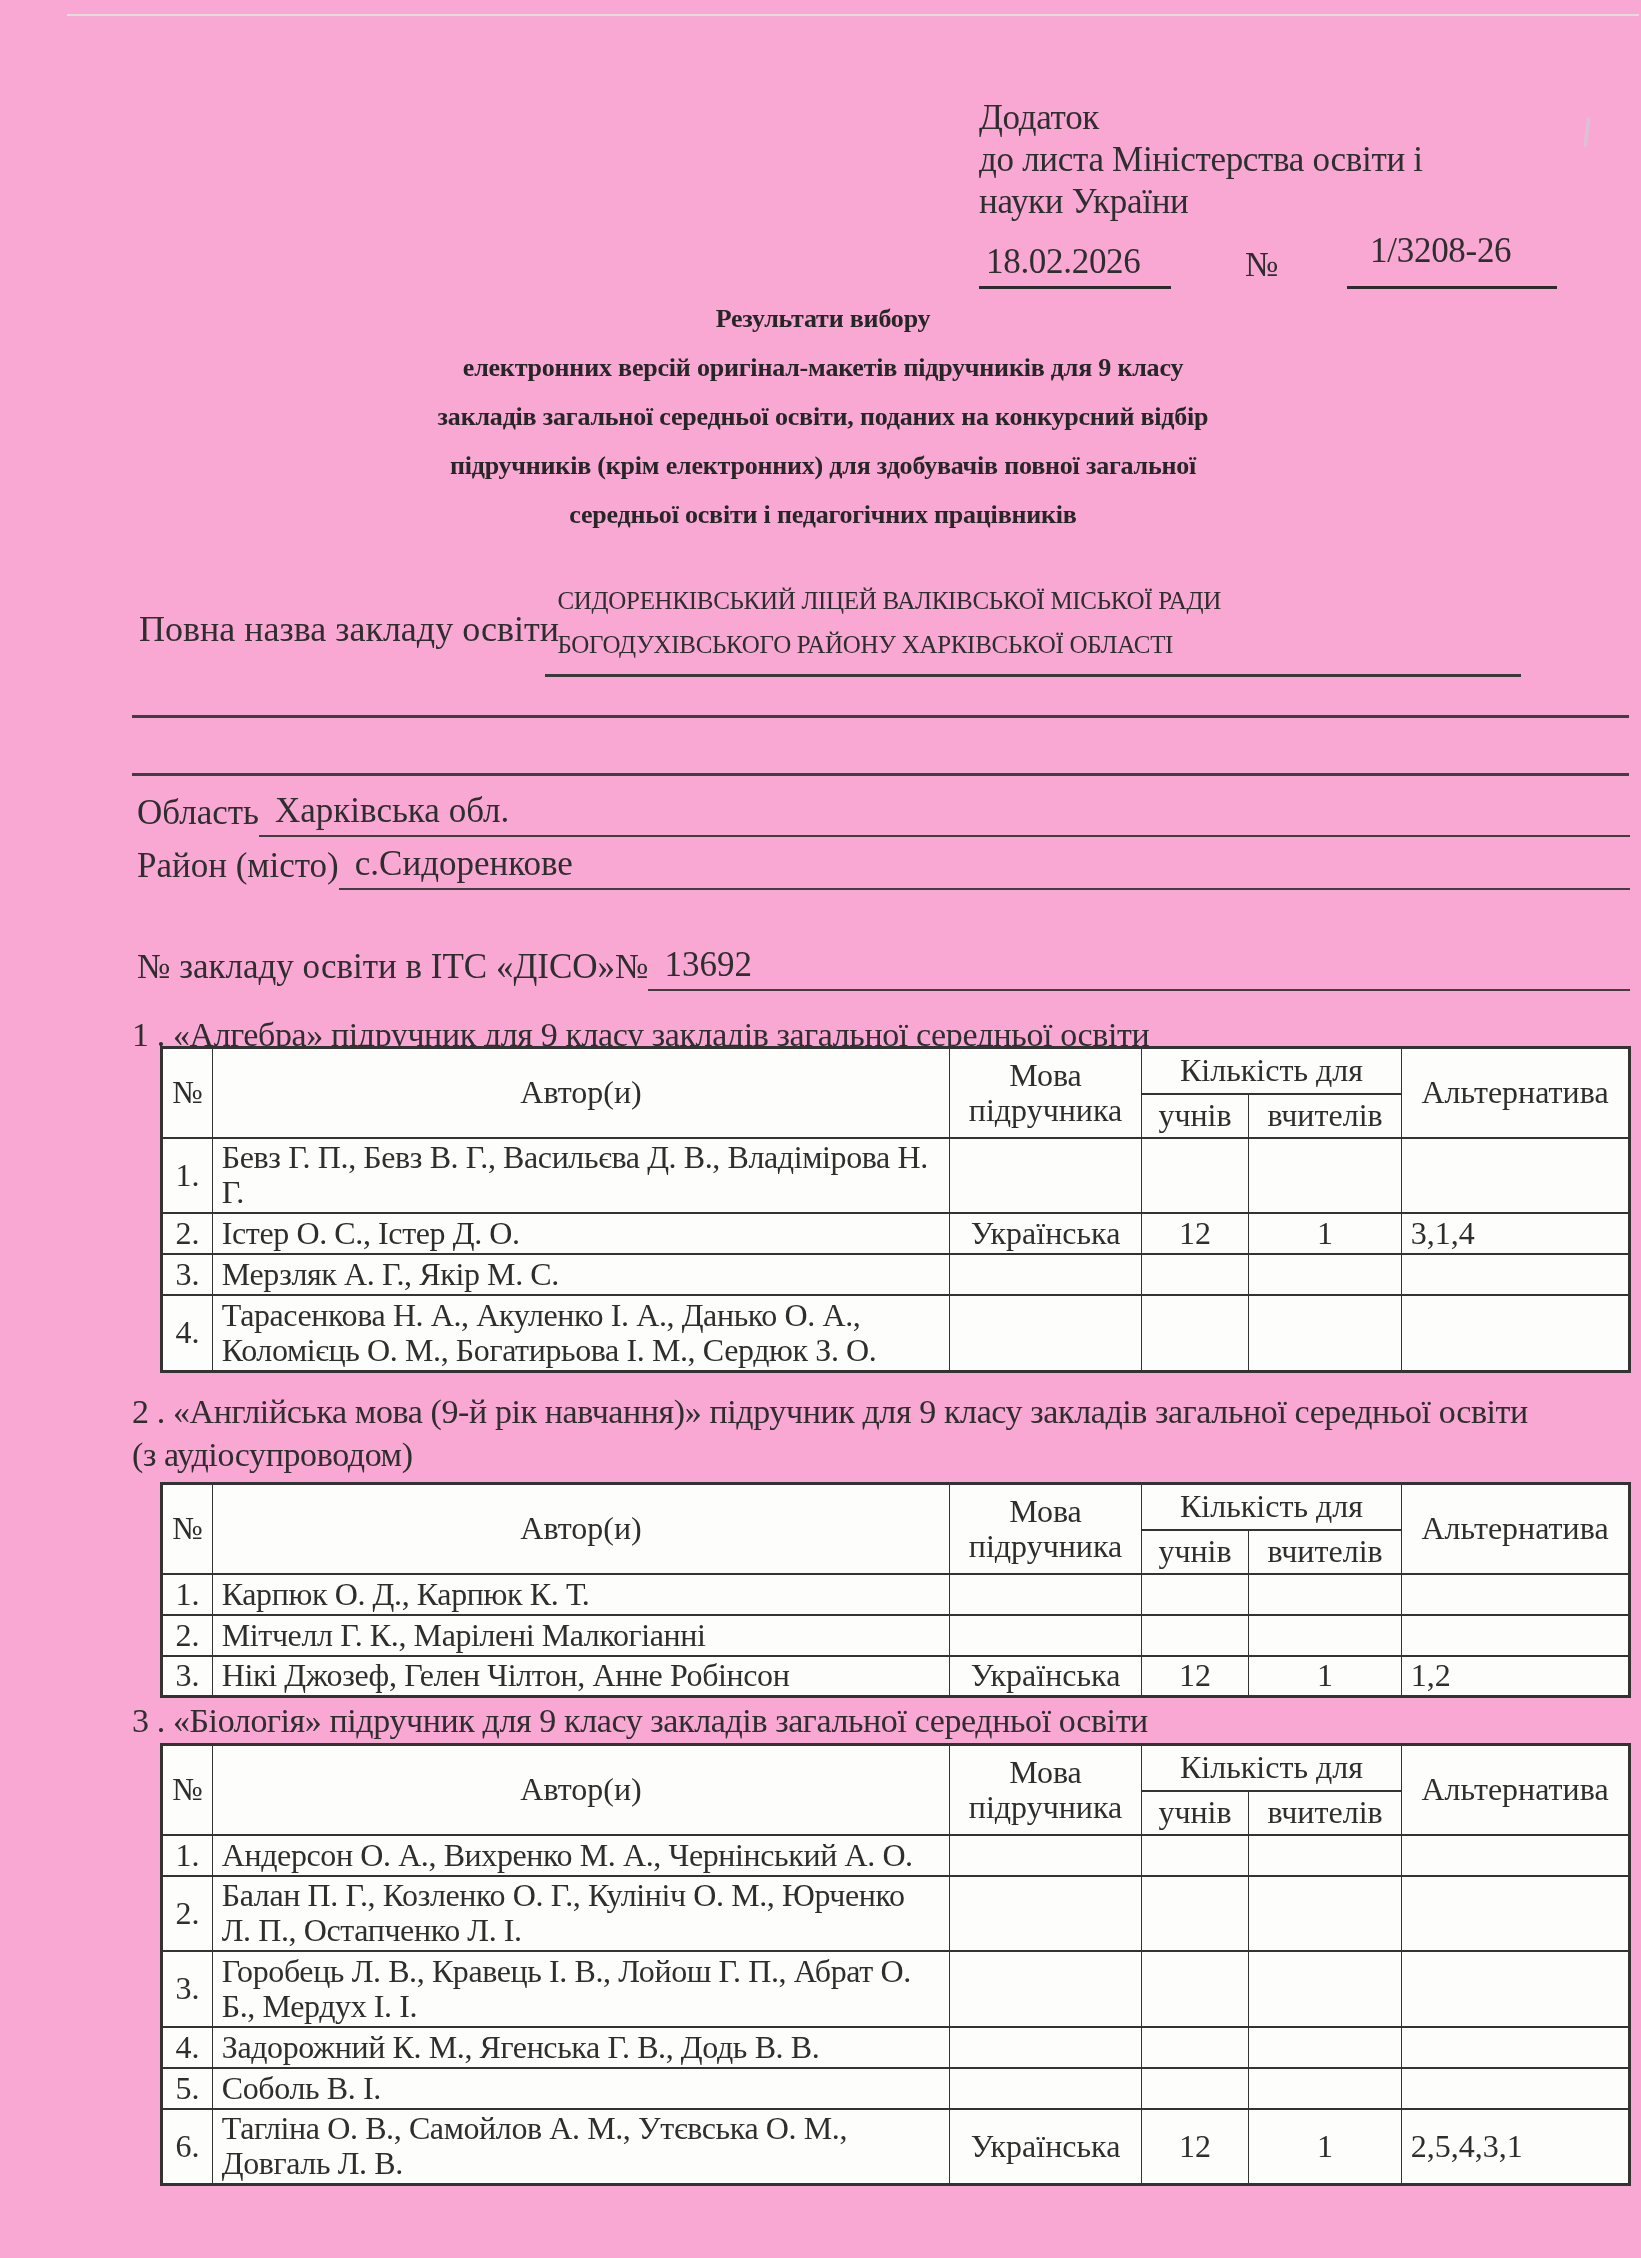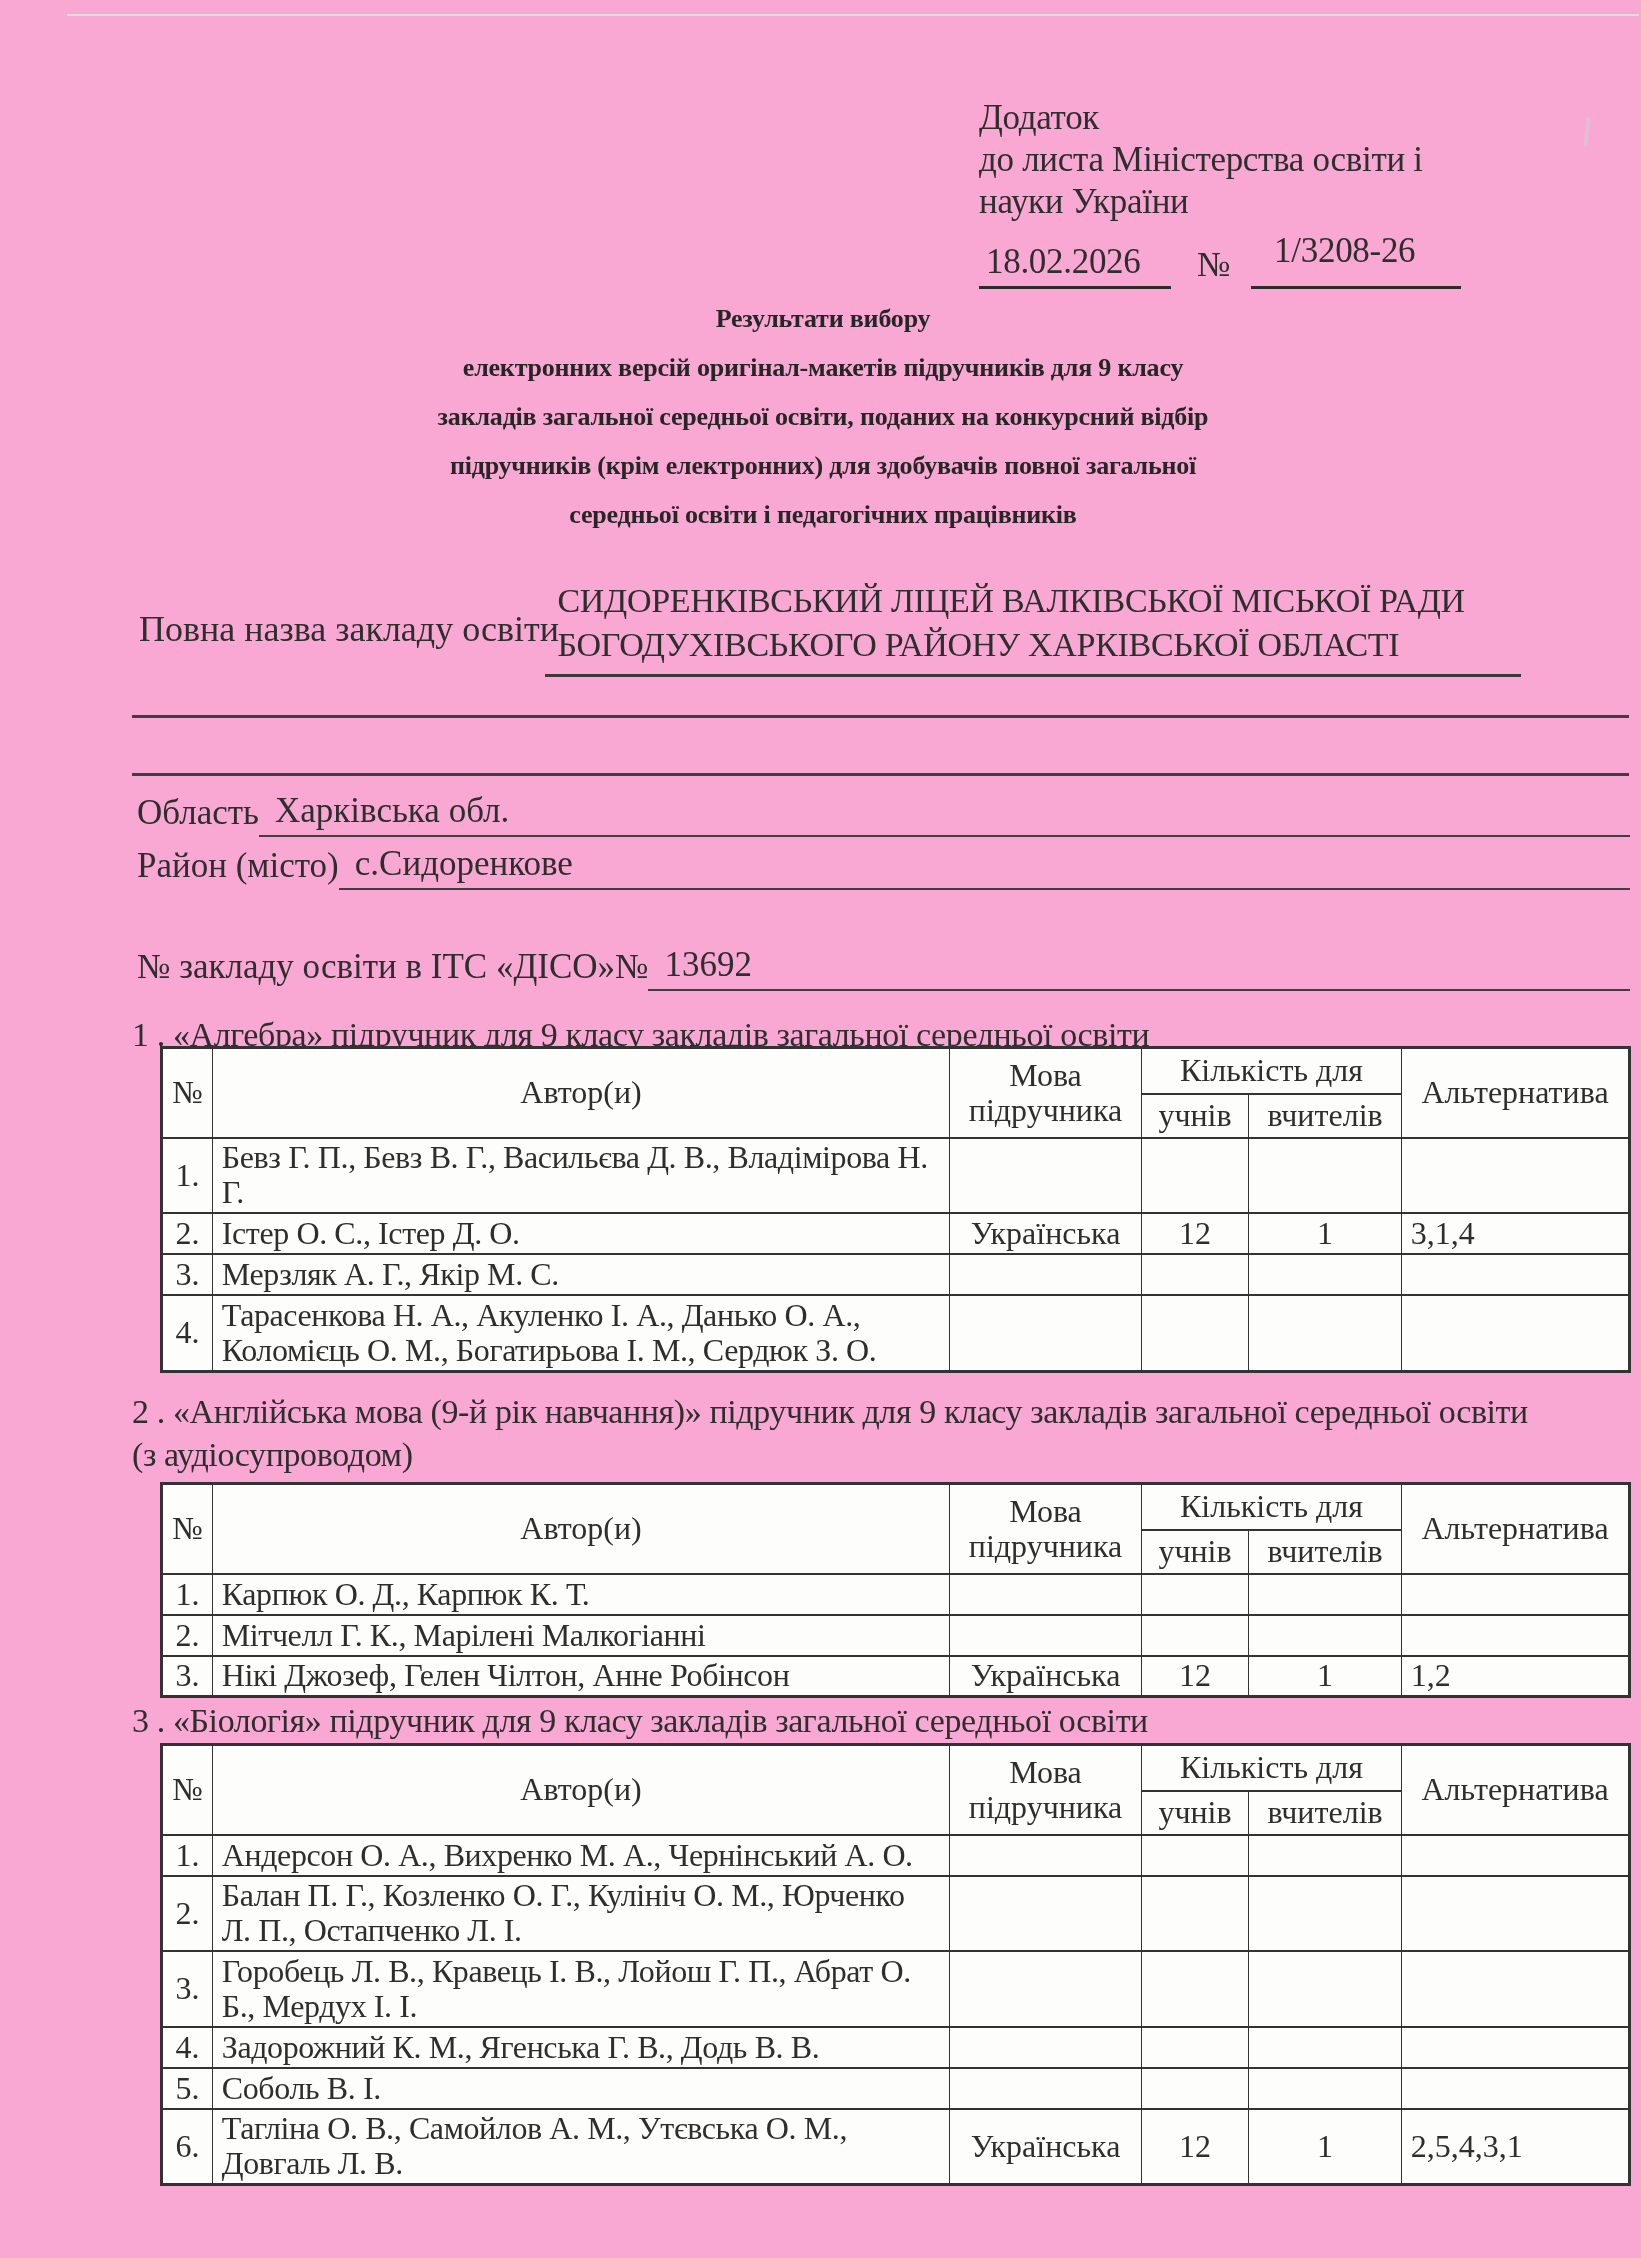--- a/index.html
+++ b/index.html
@@ -12,32 +12,32 @@
   }
   .page { position:absolute; inset:0; background:#f9a8d4; }
 
   
   .artifact-topline { position:absolute; left:67px; top:14px; width:1572px; height:1.8px; background:#dededa; }
   .artifact-squiggle { position:absolute; left:1585px; top:117px; width:4.4px; height:30px;
     background:#c9d2d6; border-radius:2.6px; transform:rotate(7deg); opacity:.55; }
 
   
   .annex { position:absolute; left:979px; top:97px; width:565px; font-size:35px; line-height:42px; letter-spacing:-0.3px; }
-  .annex-ref { display:flex; align-items:flex-end; margin-top:7px; white-space:nowrap; }
+  .annex-ref { display:flex; align-items:flex-end; margin-top:7px; white-space:nowrap;gap:48px; }
   .annex-date { border-bottom:3.5px solid #2c2c2c; padding:0 30px 3.5px 7px; }
   .annex-no   { margin:0 21px 3.5px 26.5px; }
   .annex-num  { border-bottom:3.5px solid #2c2c2c; padding:0 46px 14px 23px; }
 
   
   .title { position:absolute; left:113px; top:294px; width:1420px; text-align:center;
     font-weight:bold; font-size:26px; line-height:49px; letter-spacing:-0.2px; color:#262626; }
 
   
   .school-label { position:absolute; left:139px; top:608px; font-size:36px; white-space:nowrap; }
-  .school-value { position:absolute; left:545px; top:579px; width:976px; font-size:34px; line-height:44px;
+  .school-value { position:absolute; left:545px; top:579px; width:976px; font-size:25px; line-height:44px;
     padding:0 0 7px 12.4px; border-bottom:3.5px solid #3a3a3a; letter-spacing:-0.3px; }
 
   
   .blank-line { position:absolute; left:132px; width:1497px; height:0; border-bottom:3.5px solid #3f3f3f; }
 
   
   .field { position:absolute; left:137px; width:1493px; display:flex; align-items:flex-end;
     font-size:35px; line-height:41px; }
   .field .label { white-space:nowrap; padding-bottom:4.4px; }
   .field .val { flex:1; border-bottom:2.6px solid #3f3f3f; padding:0 0 4.4px 16px; white-space:nowrap; }

